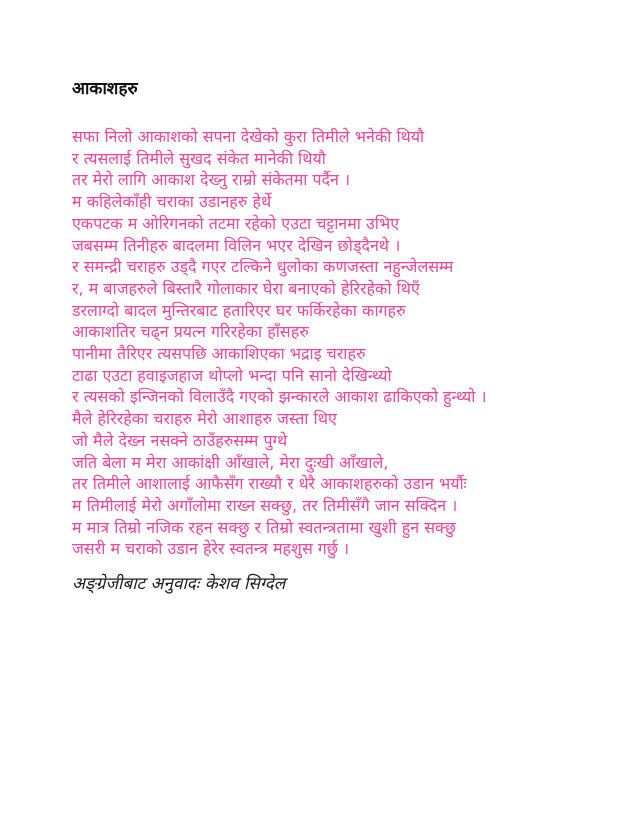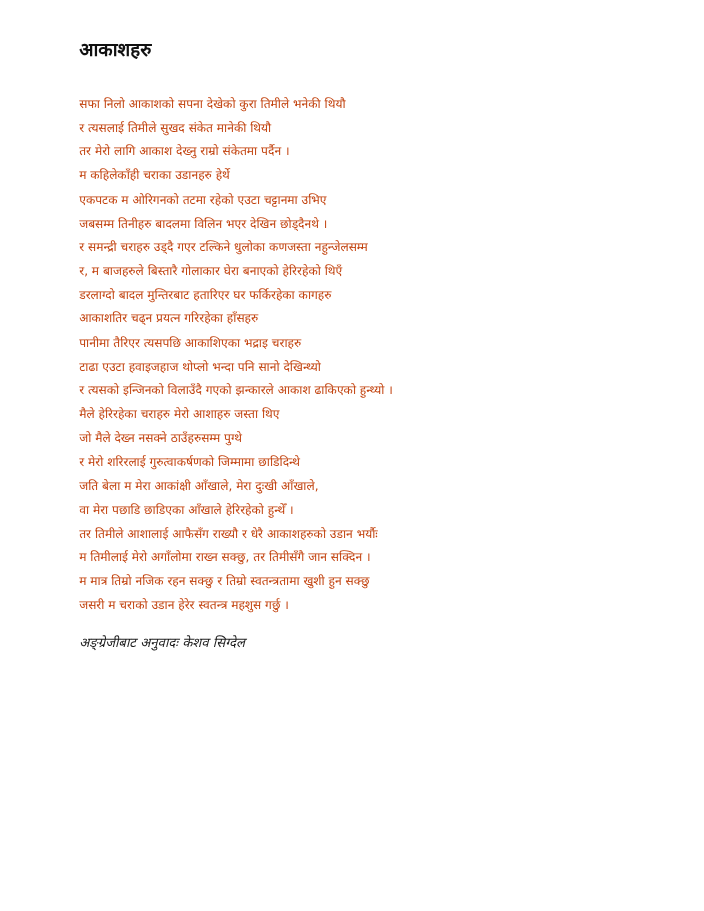--- a/index.html
+++ b/index.html
@@ -11,40 +11,40 @@
     width: 640px;
     height: 828px;
     overflow: hidden;
     font-family: "DejaVu Sans", "Liberation Sans", sans-serif;
     color: #1c1c1c;
   }
   .page {
     box-sizing: border-box;
     width: 640px;
     height: 596px;
-    padding: 36px 58px 0 72px;
+    padding: 78px 58px 0 72px;
     background: #ffffff;
   }
   .poem-title {
     font-size: 17px;
     line-height: 21px;
     font-weight: bold;
     margin: 0 0 27px 0;
     color: #111111;
   }
   .poem p {
     margin: 0;
-    font-size: 11px;
+    font-size: 16px;
     line-height: 21.7px;
     white-space: nowrap;
-    color: #c2410c;
+    color: #ec4899;
   }
   .credit {
     margin-top: 13px;
-    font-size: 12px;
+    font-size: 17px;
     line-height: 21.7px;
     font-style: italic;
     color: #1c1c1c;
   }
 </style>
 </head>
 <body>
 
 <div class="page">
   <h1 class="poem-title">आकाशहरु</h1>
@@ -58,23 +58,21 @@
     <p>जबसम्म तिनीहरु बादलमा विलिन भएर देखिन छोड्दैनथे ।</p>
     <p>र समन्द्री चराहरु उड्दै गएर टल्किने धुलोका कणजस्ता नहुन्जेलसम्म</p>
     <p>र, म बाजहरुले बिस्तारै गोलाकार घेरा बनाएको हेरिरहेको थिएँ</p>
     <p>डरलाग्दो बादल मुन्तिरबाट हतारिएर घर फर्किरहेका कागहरु</p>
     <p>आकाशतिर चढ्न प्रयत्न गरिरहेका हाँसहरु</p>
     <p>पानीमा तैरिएर त्यसपछि आकाशिएका भद्राइ चराहरु</p>
     <p>टाढा एउटा हवाइजहाज थोप्लो भन्दा पनि सानो देखिन्थ्यो</p>
     <p>र त्यसको इन्जिनको विलाउँदै गएको झन्कारले आकाश ढाकिएको हुन्थ्यो ।</p>
     <p>मैले हेरिरहेका चराहरु मेरो आशाहरु जस्ता थिए</p>
     <p>जो मैले देख्न नसक्ने ठाउँहरुसम्म पुग्थे</p>
-    <p>र मेरो शरिरलाई गुरुत्वाकर्षणको जिम्मामा छाडिदिन्थे</p>
     <p>जति बेला म मेरा आकांक्षी आँखाले, मेरा दुःखी आँखाले,</p>
-    <p>वा मेरा पछाडि छाडिएका आँखाले हेरिरहेको हुन्थेँ ।</p>
     <p>तर तिमीले आशालाई आफैसँग राख्यौ र धेरै आकाशहरुको उडान भर्यौः</p>
     <p>म तिमीलाई मेरो अगाँलोमा राख्न सक्छु, तर तिमीसँगै जान सक्दिन ।</p>
     <p>म मात्र तिम्रो नजिक रहन सक्छु र तिम्रो स्वतन्त्रतामा खुशी हुन सक्छु</p>
     <p>जसरी म चराको उडान हेरेर स्वतन्त्र महशुस गर्छु ।</p>
   </div>
 
   <div class="credit">अङ्ग्रेजीबाट अनुवादः केशव सिग्देल</div>
 </div>
 
 </body></html>

